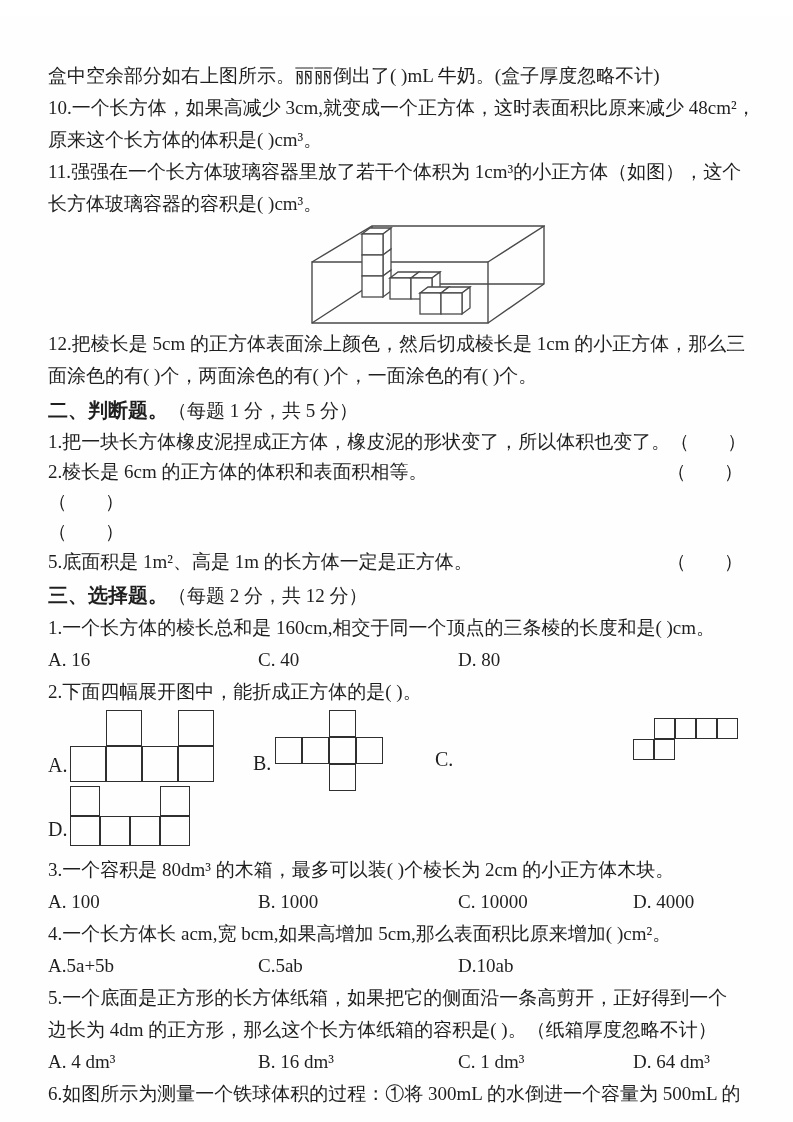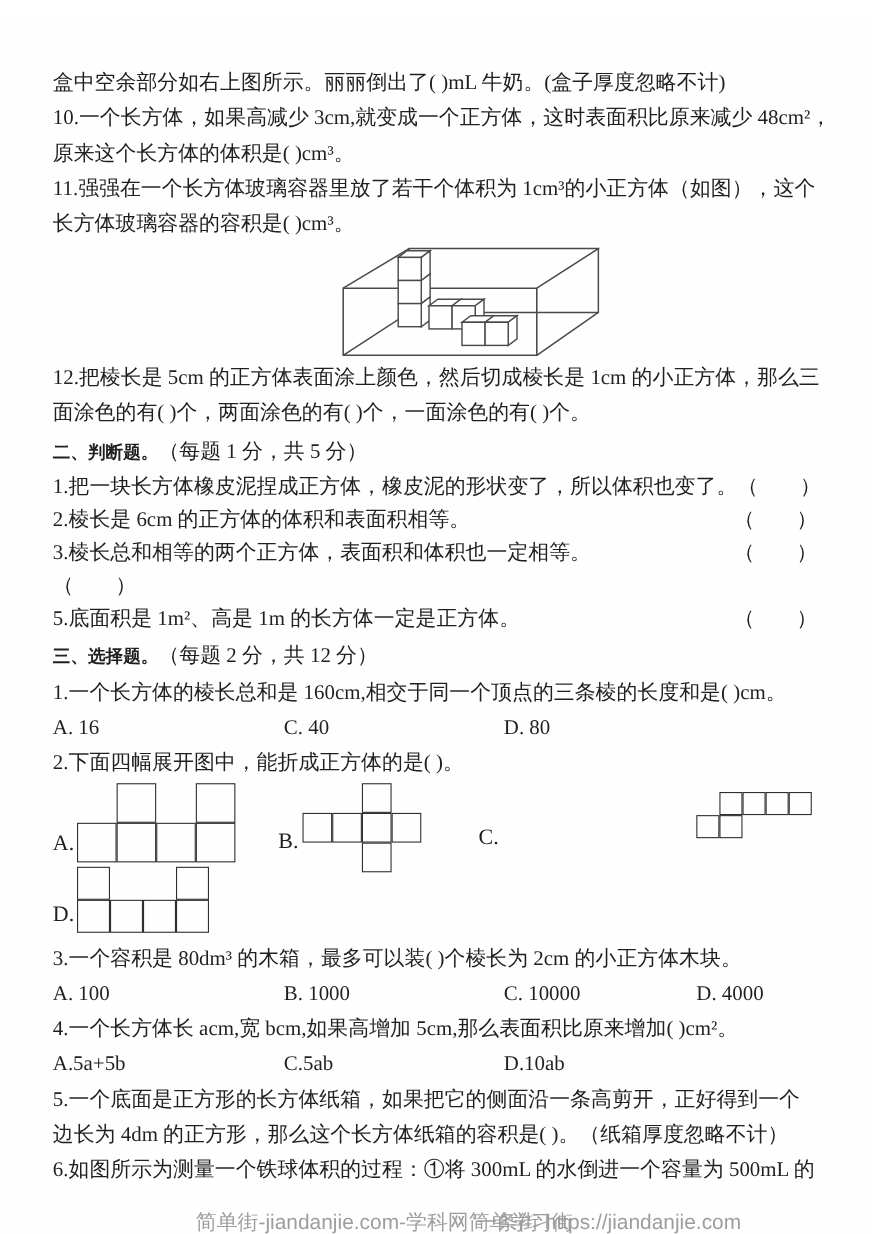--- a/index.html
+++ b/index.html
@@ -9,21 +9,21 @@
     margin:16px auto;
     background:#fefefe;
     font-family:"Liberation Serif","DejaVu Serif",serif;
     color:#1f1f1f;
     box-sizing:border-box;
     padding:44px 50px 0 48px;
     overflow:hidden;
   }
   .line{font-size:19px;line-height:32px;white-space:nowrap;}
   .sec-row{font-size:19px;line-height:33px;white-space:nowrap;margin-top:2px;}
-  .sec-title{font-weight:bold;font-size:16px;}
+  .sec-title{font-weight:bold;font-size:20px;}
   .judge-row{display:flex;justify-content:space-between;font-size:19px;line-height:30px;white-space:nowrap;}
   .opts{display:grid;grid-template-columns:210px 200px 175px auto;font-size:19px;line-height:32px;}
   .figure-wrap{margin:4px 0 2px 262px;height:102px;}
   .nets-block{position:relative;height:140px;margin:2px 0 4px 0;}
   .net{position:absolute;}
   .net-cell{position:absolute;box-sizing:border-box;border:1.6px solid #2f2f2f;background:transparent;}
   .net-label{position:absolute;font-size:20px;}
   .footer{position:relative;height:58px;}
   .wm{position:absolute;font-family:"Liberation Sans","DejaVu Sans",sans-serif;
       font-size:19px;color:#9d9d9d;white-space:nowrap;}
@@ -84,21 +84,20 @@
 
   <div class="judge-row">
     <span>1.把一块长方体橡皮泥捏成正方体，橡皮泥的形状变了，所以体积也变了。</span>
     <span>（　　）</span>
   </div>
   <div class="judge-row">
     <span>2.棱长是 6cm 的正方体的体积和表面积相等。</span>
     <span>（　　）</span>
   </div>
   <div class="judge-row">
-    <span>3.棱长总和相等的两个正方体，表面积和体积也一定相等。</span>
     <span>（　　）</span>
   </div>
   <div class="judge-row">
     <span>（　　）</span>
   </div>
   <div class="judge-row">
     <span>5.底面积是 1m²、高是 1m 的长方体一定是正方体。</span>
     <span>（　　）</span>
   </div>
 
@@ -164,20 +163,26 @@
 
   <div class="line">4.一个长方体长 acm,宽 bcm,如果高增加 5cm,那么表面积比原来增加(      )cm²。</div>
   <div class="opts">
     <span>A.5a+5b</span>
     <span>C.5ab</span>
     <span>D.10ab</span>
   </div>
 
   <div class="line">5.一个底面是正方形的长方体纸箱，如果把它的侧面沿一条高剪开，正好得到一个</div>
   <div class="line">边长为 4dm 的正方形，那么这个长方体纸箱的容积是(      )。（纸箱厚度忽略不计）</div>
+  <div class="opts">
+    <span>A. 4 dm³</span>
+    <span>B. 16 dm³</span>
+    <span>C. 1 dm³</span>
+    <span>D. 64 dm³</span>
+  </div>
 
   <div class="line">6.如图所示为测量一个铁球体积的过程：①将 300mL 的水倒进一个容量为 500mL 的</div>
 
   <div class="footer">
     <span class="wm" style="left:130px;top:18px">简单街-jiandanjie.com-学科网简单学习街</span>
     <span class="wm" style="left:385px;top:18px">一条街 https://jiandanjie.com</span>
   </div>
 
 </div>
 

